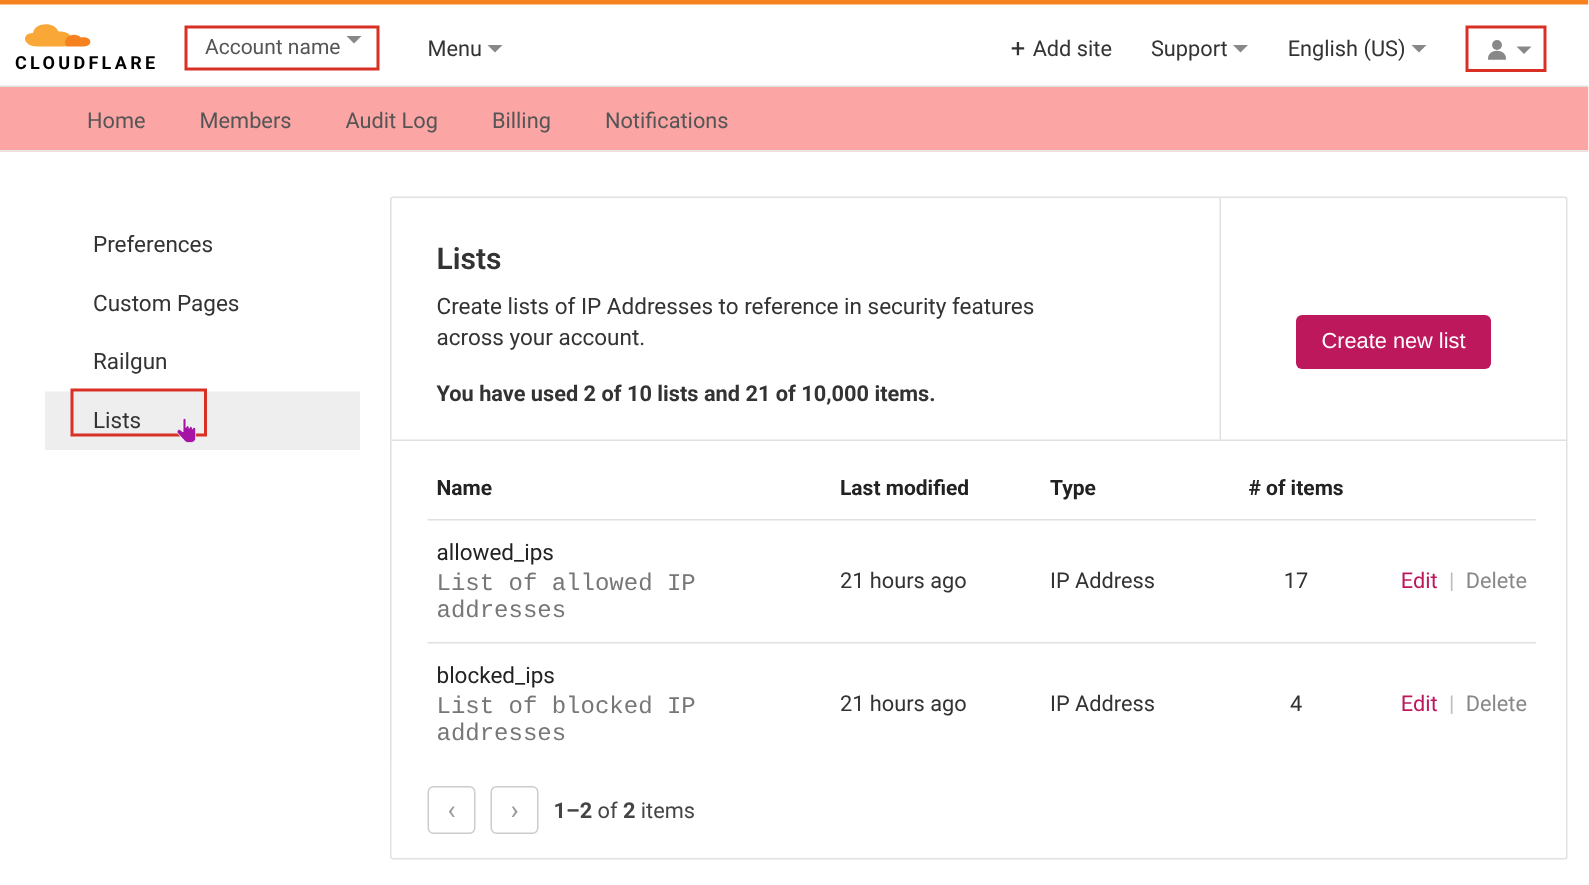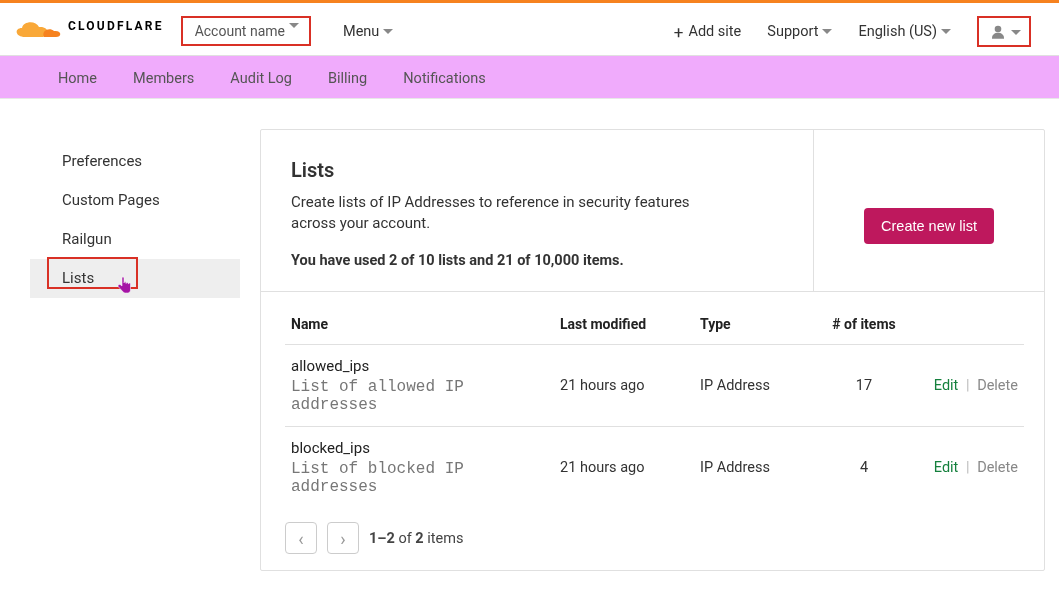--- a/index.html
+++ b/index.html
@@ -1,30 +1,30 @@
 <!DOCTYPE html>
 <html><head>
   <meta charset="utf-8">
   <style>
     * { margin: 0; padding: 0; box-sizing: border-box; }
     body { font-family: -apple-system, BlinkMacSystemFont, "Segoe UI", Roboto, sans-serif; background: #fff; color: #333; width: 1059px; }
     .orange-bar { height: 3px; background: #f6821f; }
     .top-header { display: flex; align-items: center; padding: 10px 28px 8px 10px; border-bottom: 1px solid #e0e0e0; gap: 22px; }
-    .logo-col { display: flex; flex-direction: row; align-items: flex-start; margin-left: 0; }
+    .logo-col { display: flex; flex-direction: column; align-items: flex-start; margin-left: 0; }
     .logo-text { font-size: 12px; font-weight: 700; letter-spacing: 2.2px; color: #000; }
     .account-drop { border: 2px solid #d93025; padding: 5px 10px 5px 12px; display: inline-flex; font-size: 14px; color: #555; cursor: pointer; margin-left: -5px; margin-top: 2px;}
     .menu-drop { display: inline-flex; align-items: center; font-size: 14.5px; color: #333; cursor: pointer; margin-left: 10px; margin-top: 2px;}
     .spacer { flex: 1; }
     .hdr-item { display: inline-flex; align-items: center; font-size: 14.5px; color: #333; cursor: pointer; }
     .hdr-actions { display: flex; gap: 26px; align-items: center; margin-top: 3px; }
     .plus { margin-right: 5px; font-size: 17px; }
     .caret { width: 0; height: 0; border-left: 5px solid transparent; border-right: 5px solid transparent; border-top: 5.5px solid #888; margin-left: 4px; }
     .user-pill { border: 2px solid #d93025; padding: 5px 8px 4px 10px; display: inline-flex; align-items: center; cursor: pointer; }
     .user-icon-svg { width: 18px; height: 18px; fill: #888; }
-    .tab-bar { display: flex; background: #f0abfc; border-bottom: 1px solid #e8e8e8; padding-left: 40px; gap: 0; }
+    .tab-bar { display: flex; background: #fca5a5; border-bottom: 1px solid #e8e8e8; padding-left: 40px; gap: 0; }
     .tab { padding: 14px 18px 11px; font-size: 14.5px; color: #555; cursor: pointer; position: relative; }
     .tab-config-box { border: 2px solid #d93025; padding: 11px 17px 8px;}
     .tab-config-box .tab-inner {border-bottom: 3px solid #0062f1; padding-bottom: 8px; margin-bottom: -11px; display: inline-block;}
     .content-row { display: flex; padding: 30px 14px 10px 30px; gap: 20px; align-items: flex-start; }
     .sidebar { width: 210px; flex-shrink: 0; padding-top: 13px; }
     .side-item { padding: 10px 18px 11px 32px; font-size: 15px; color: #333; cursor: pointer; }
     .side-lists-wrap { position: relative; }
     .side-lists-box { border: 2px solid #d93025; position: absolute; left: 17px; top: -2px; width: 91px; height: 32px; pointer-events: none; }
     .side-active { background: #eee;}
     .cursor-ptr { position: absolute; left: 87px; top: 18px; font-size: 15px; color: #920092; }
@@ -40,21 +40,21 @@
     table { width: 100%; border-collapse: collapse; }
     th { text-align: left; font-size: 14px; font-weight: 700; padding: 24px 6px 12px; color: #222;}
     th.col-items { text-align: center; width: 80px; }
     th.col-last { width: 140px;}
     th.col-type { width: 130px;}
     th.col-actions { width: 120px; }
     td { padding: 12px 6px 12px; border-top: 1px solid #e0e0e0; font-size: 14.5px; vertical-align: middle;}
     .row-name { font-size: 15px; color: #222; }
     .row-desc { font-size: 16px; color: #777; margin-top: 3px; font-family: Liberation Mono, monospace; }
     td.col-items { text-align: center; }
-    .act-link { color: #15803d; cursor: pointer; }
+    .act-link { color: #be185d; cursor: pointer; }
     .act-del { color: #888; cursor: pointer; }
     .act-divider { color: #bbb; margin: 0 4px; }
     .pager { display: flex; align-items: center; gap: 10px; padding: 14px 0 0 0; }
     .pg-btn { width: 32px; height: 32px; border: 1px solid #ccc; border-radius: 4px; display: inline-flex; align-items: center; justify-content: center; color: #999; cursor: pointer; font-size: 18px; }
     .pg-text { font-size: 14.5px; color: #444; }
   </style>
 </head>
 <body>
 
 <div class="orange-bar"></div>

